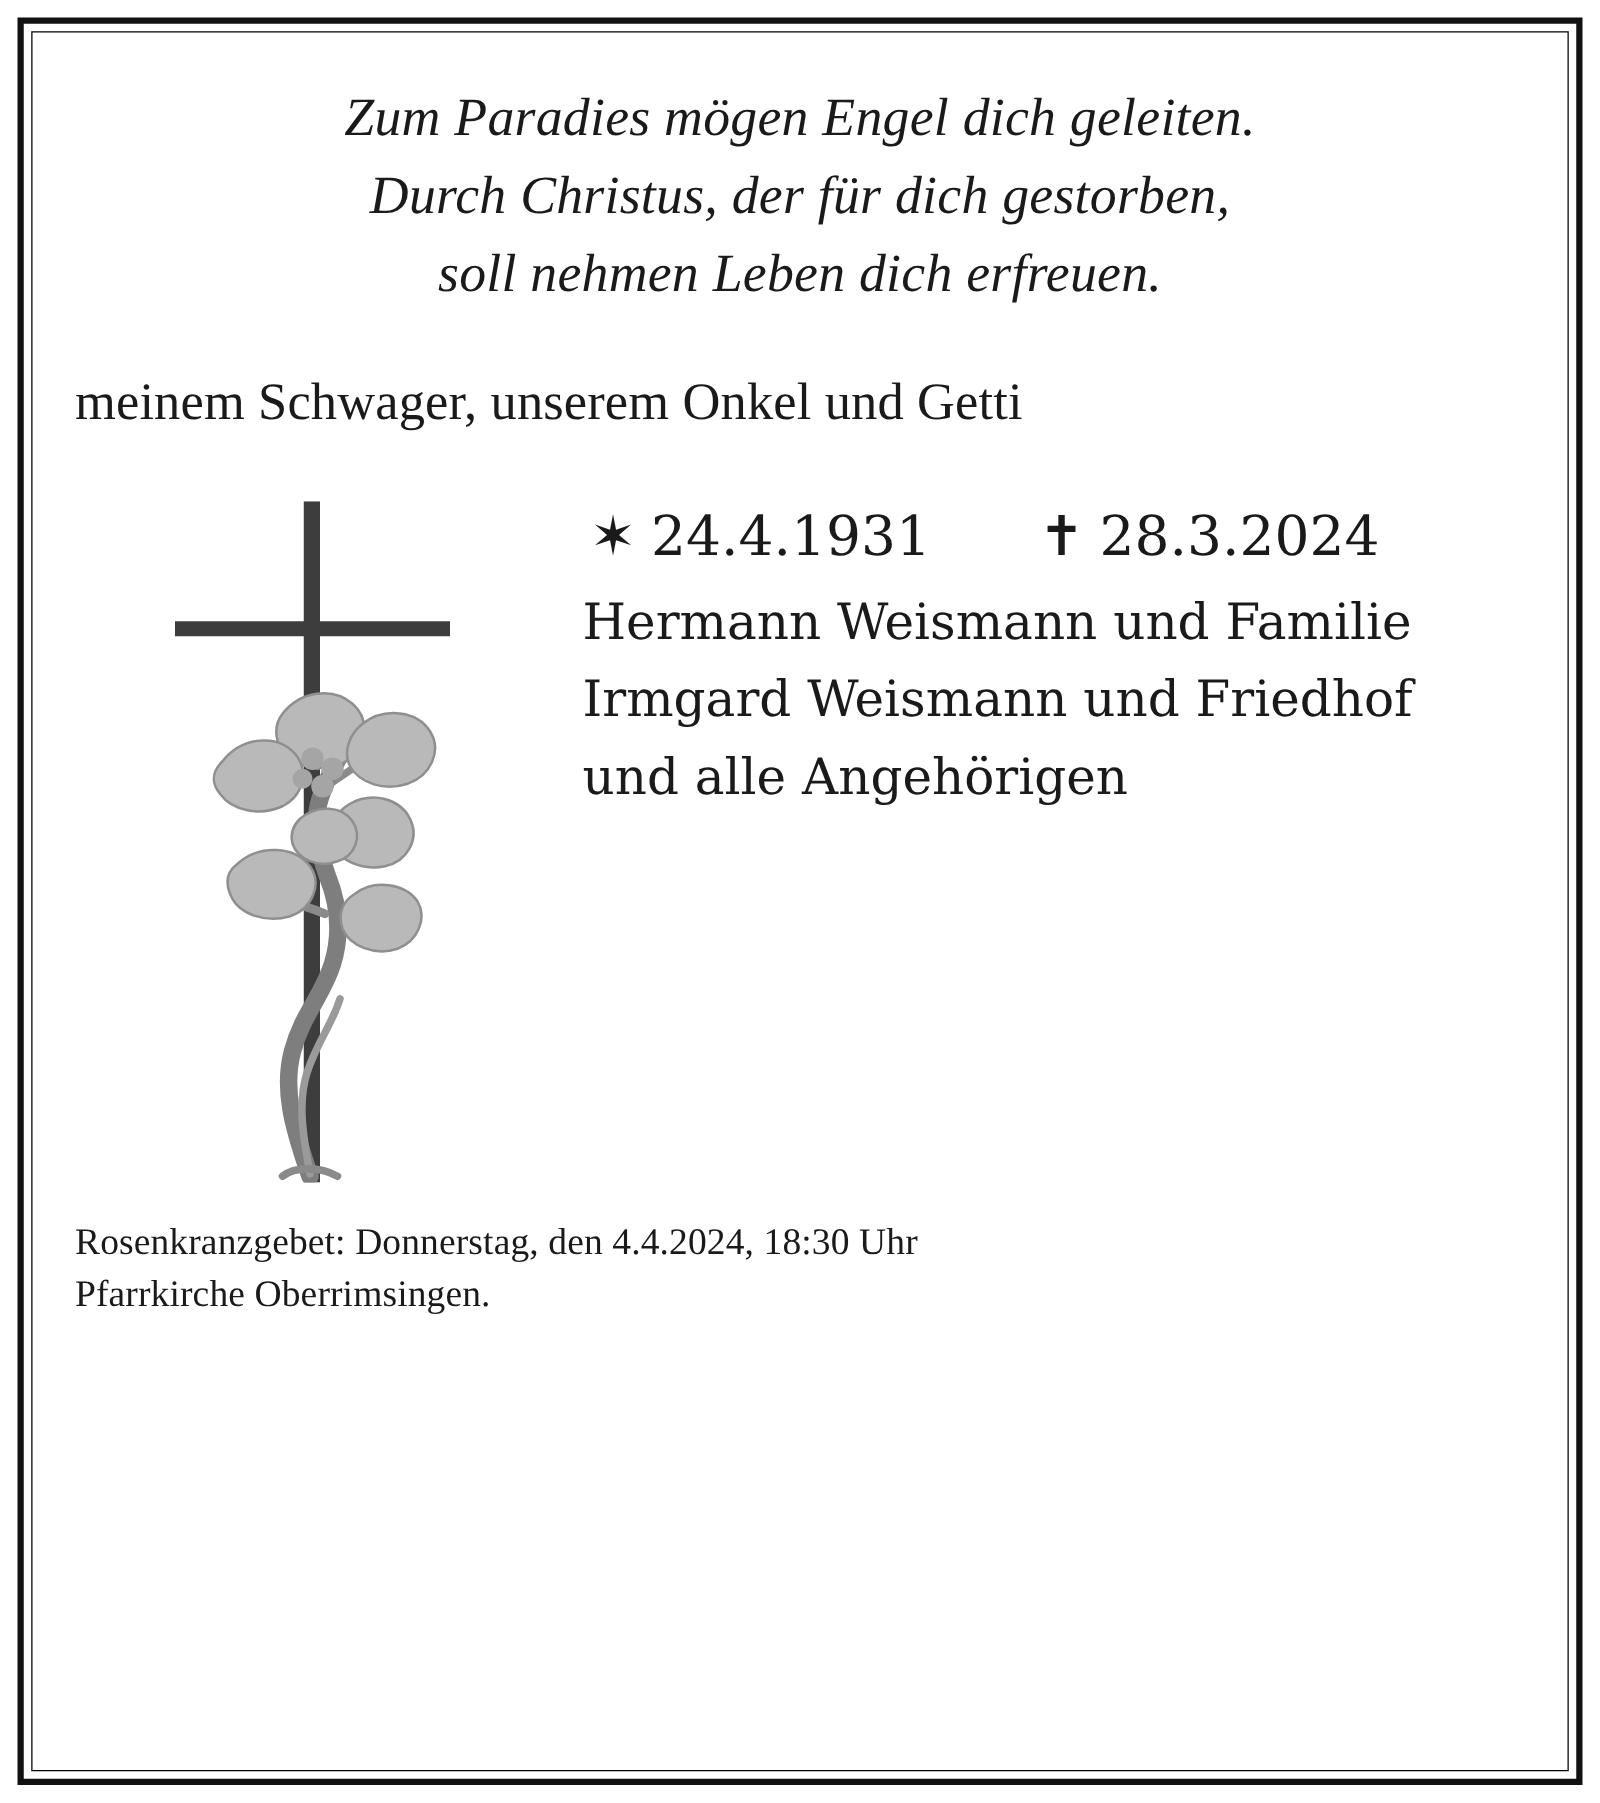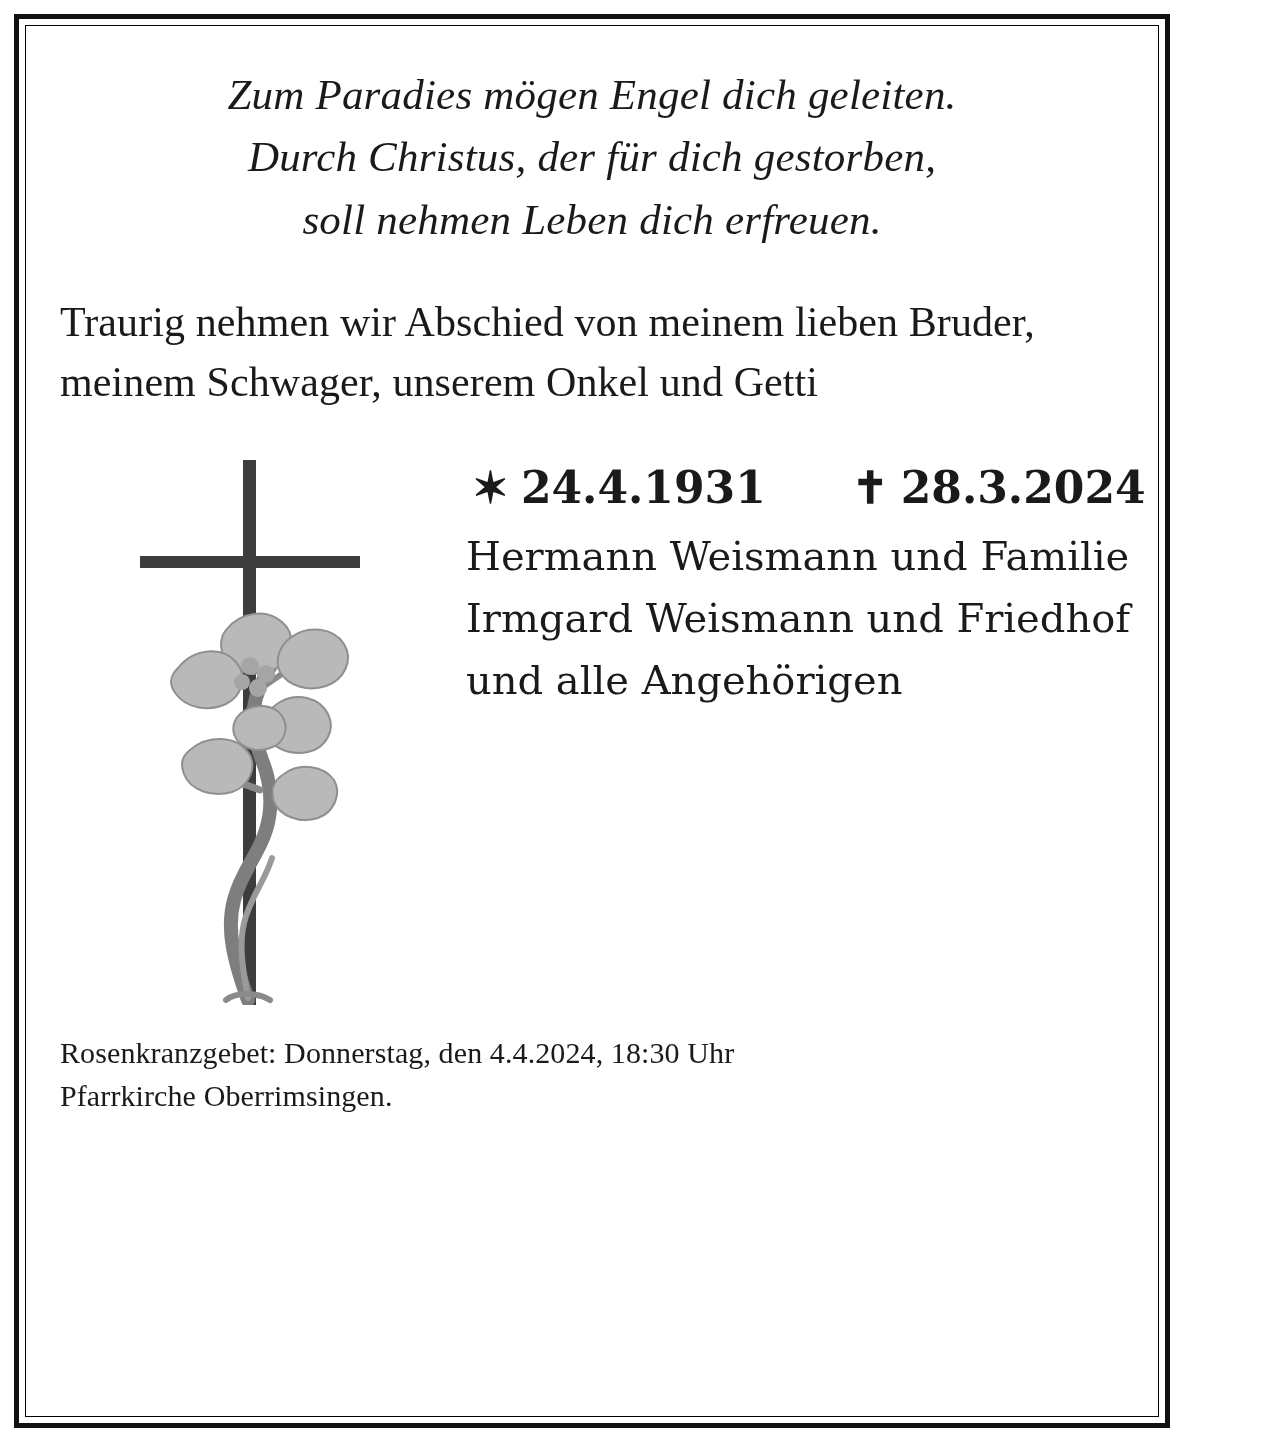--- a/index.html
+++ b/index.html
@@ -11,21 +11,21 @@
     width: 1280px;
     height: 1442px;
     font-family: "Liberation Serif", serif;
     color: #1a1a1a;
     overflow: hidden;
   }
   .notice {
     position: absolute;
     left: 14px;
     top: 14px;
-    width: 1156px;
+    width: 1252px;
     height: 1414px;
     border: 5px solid #111111;
     box-sizing: border-box;
     background: #ffffff;
   }
   .inner {
     position: absolute;
     left: 6px;
     top: 6px;
     right: 6px;
@@ -75,21 +75,21 @@
     font-weight: bold;
     font-size: 74px;
     line-height: 1.1;
     letter-spacing: -0.5px;
     margin-left: 8px;
   }
   .dates {
     margin-top: 16px;
     margin-left: 12px;
     font-family: "DejaVu Serif", serif;
-    font-weight: bold;
+    font-weight: normal;
     font-size: 44px;
     display: flex;
     gap: 86px;
   }
   .dates .item { white-space: nowrap; }
   .dates .sym { margin-right: 12px; }
 
   .memory-label {
     margin-top: 70px;
     margin-left: 6px;
@@ -121,21 +121,20 @@
 <div class="notice">
   <div class="inner">
 
     <div class="verse">
       <div>Zum Paradies mögen Engel dich geleiten.</div>
       <div>Durch Christus, der für dich gestorben,</div>
       <div>soll nehmen Leben dich erfreuen.</div>
     </div>
 
     <div class="intro">
-      <div>Traurig nehmen wir Abschied von meinem lieben Bruder,</div>
       <div>meinem Schwager, unserem Onkel und Getti</div>
     </div>
 
     <div class="center-block">
 
       <div class="emblem">
         <svg width="260" height="545" viewBox="0 0 260 545" xmlns="http://www.w3.org/2000/svg">
 
           <rect x="113" y="0" width="13" height="545" fill="#3d3d3d"></rect>
           <rect x="10" y="96" width="220" height="12" fill="#3d3d3d"></rect>

